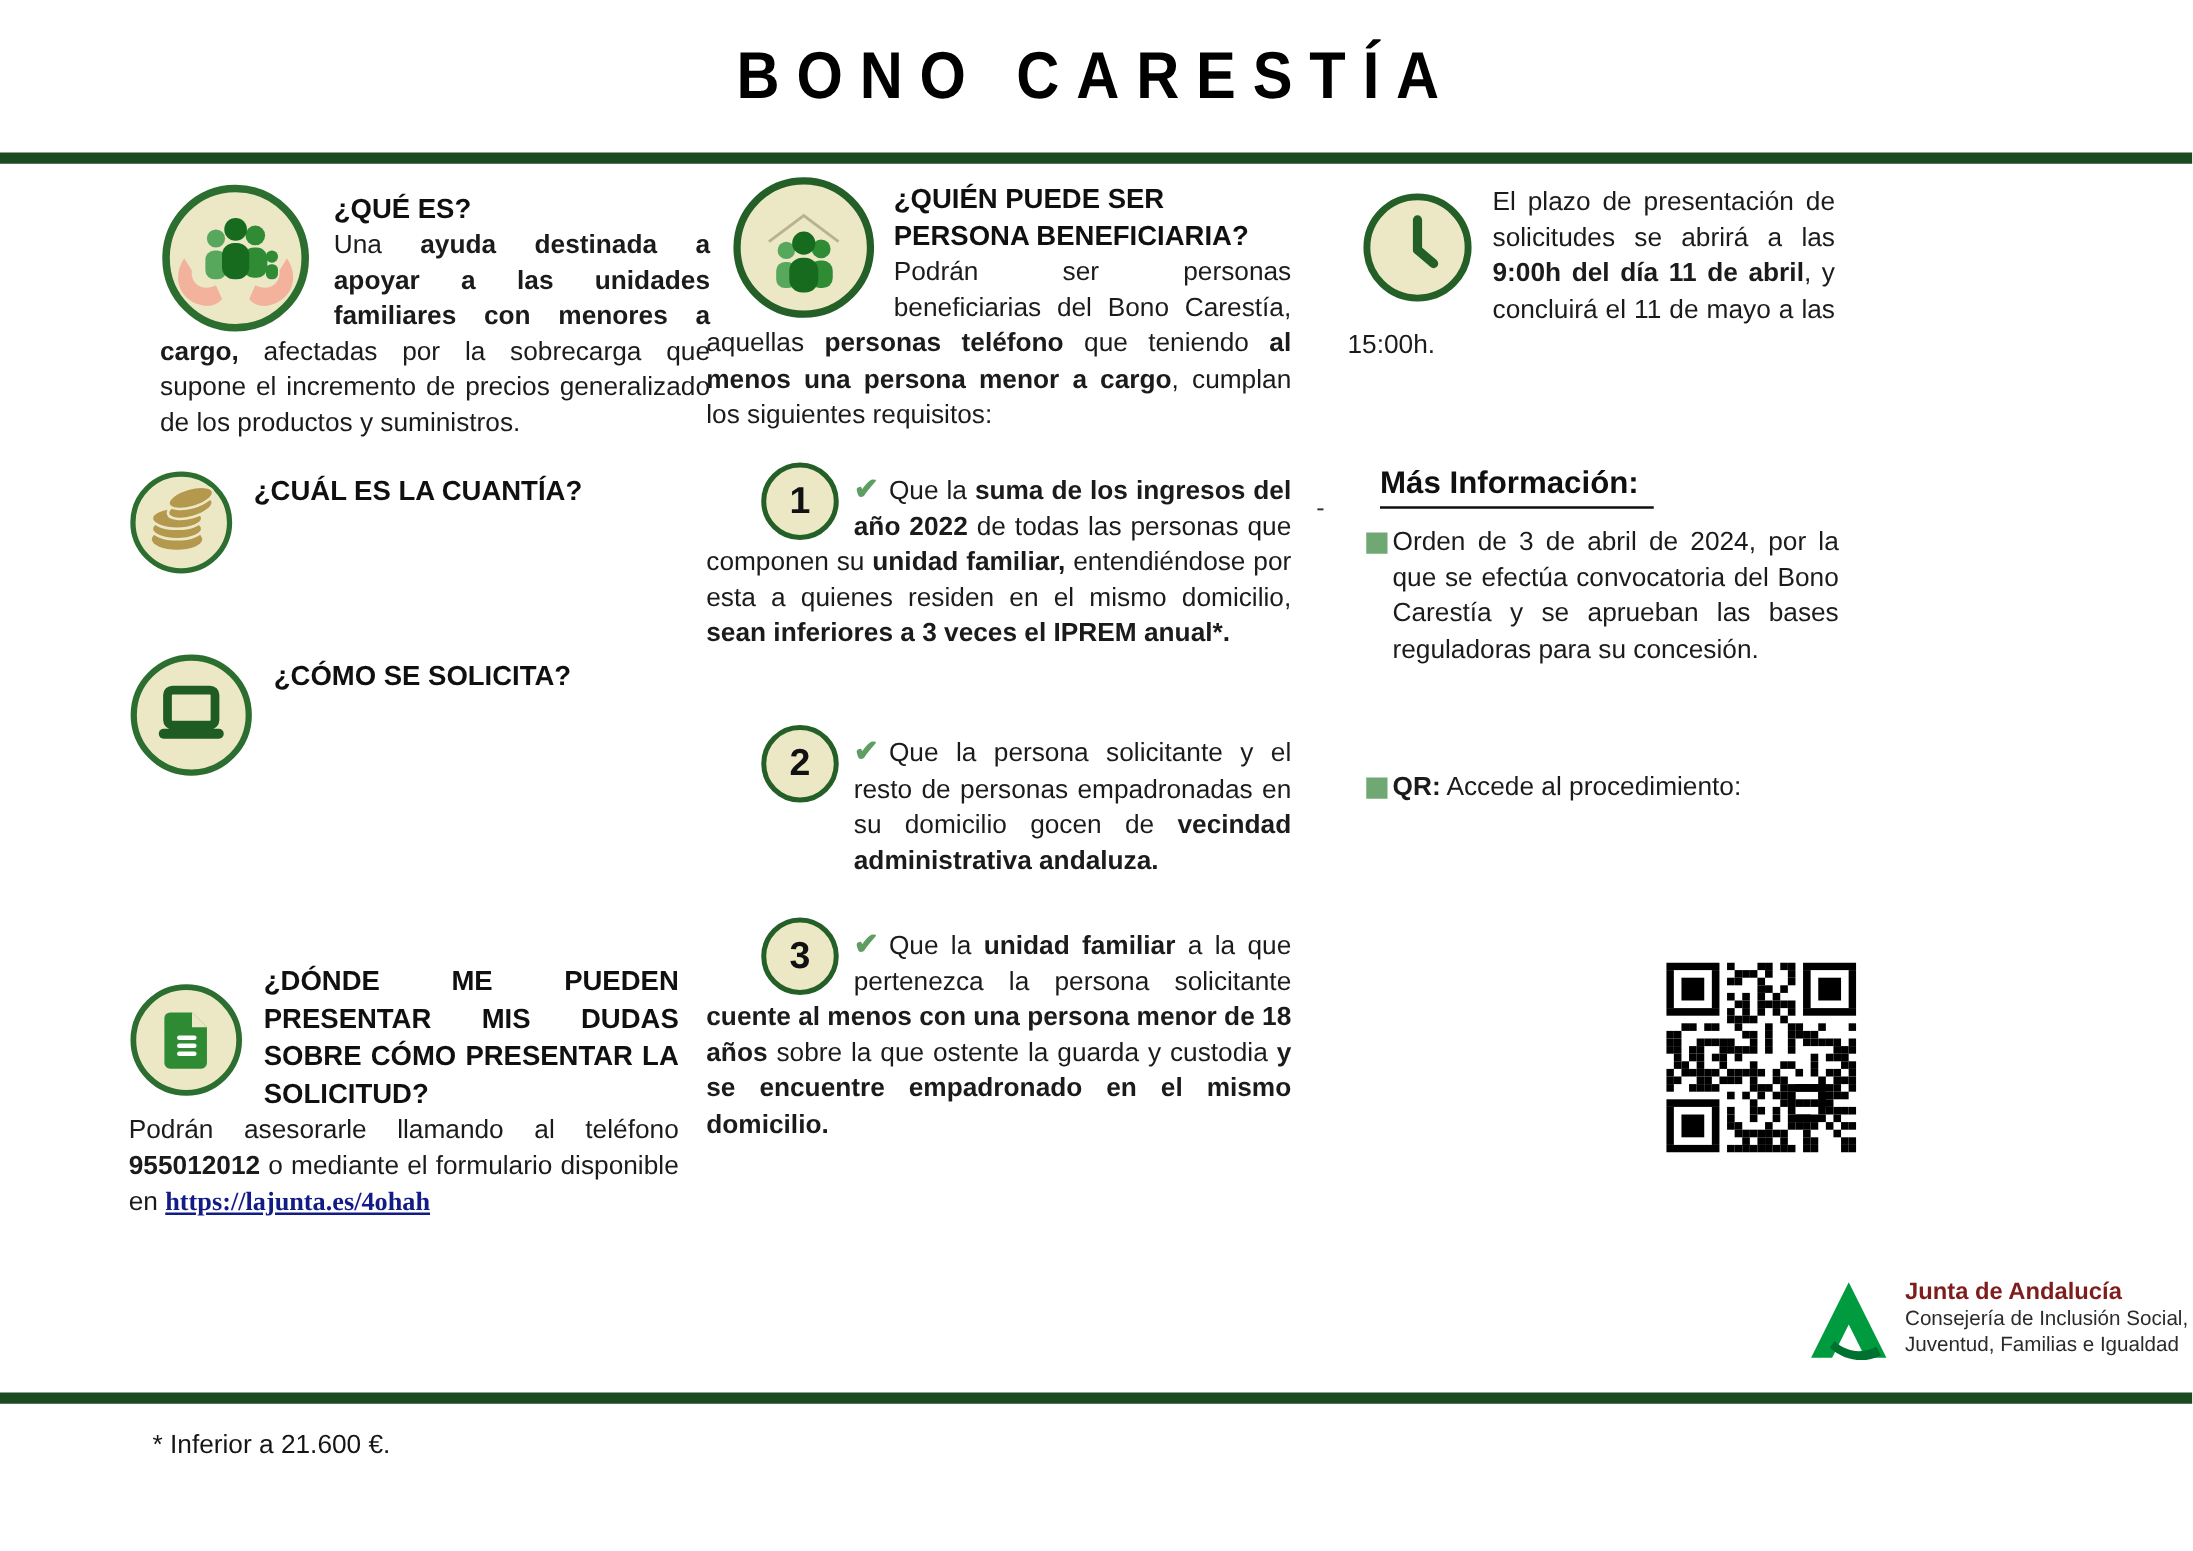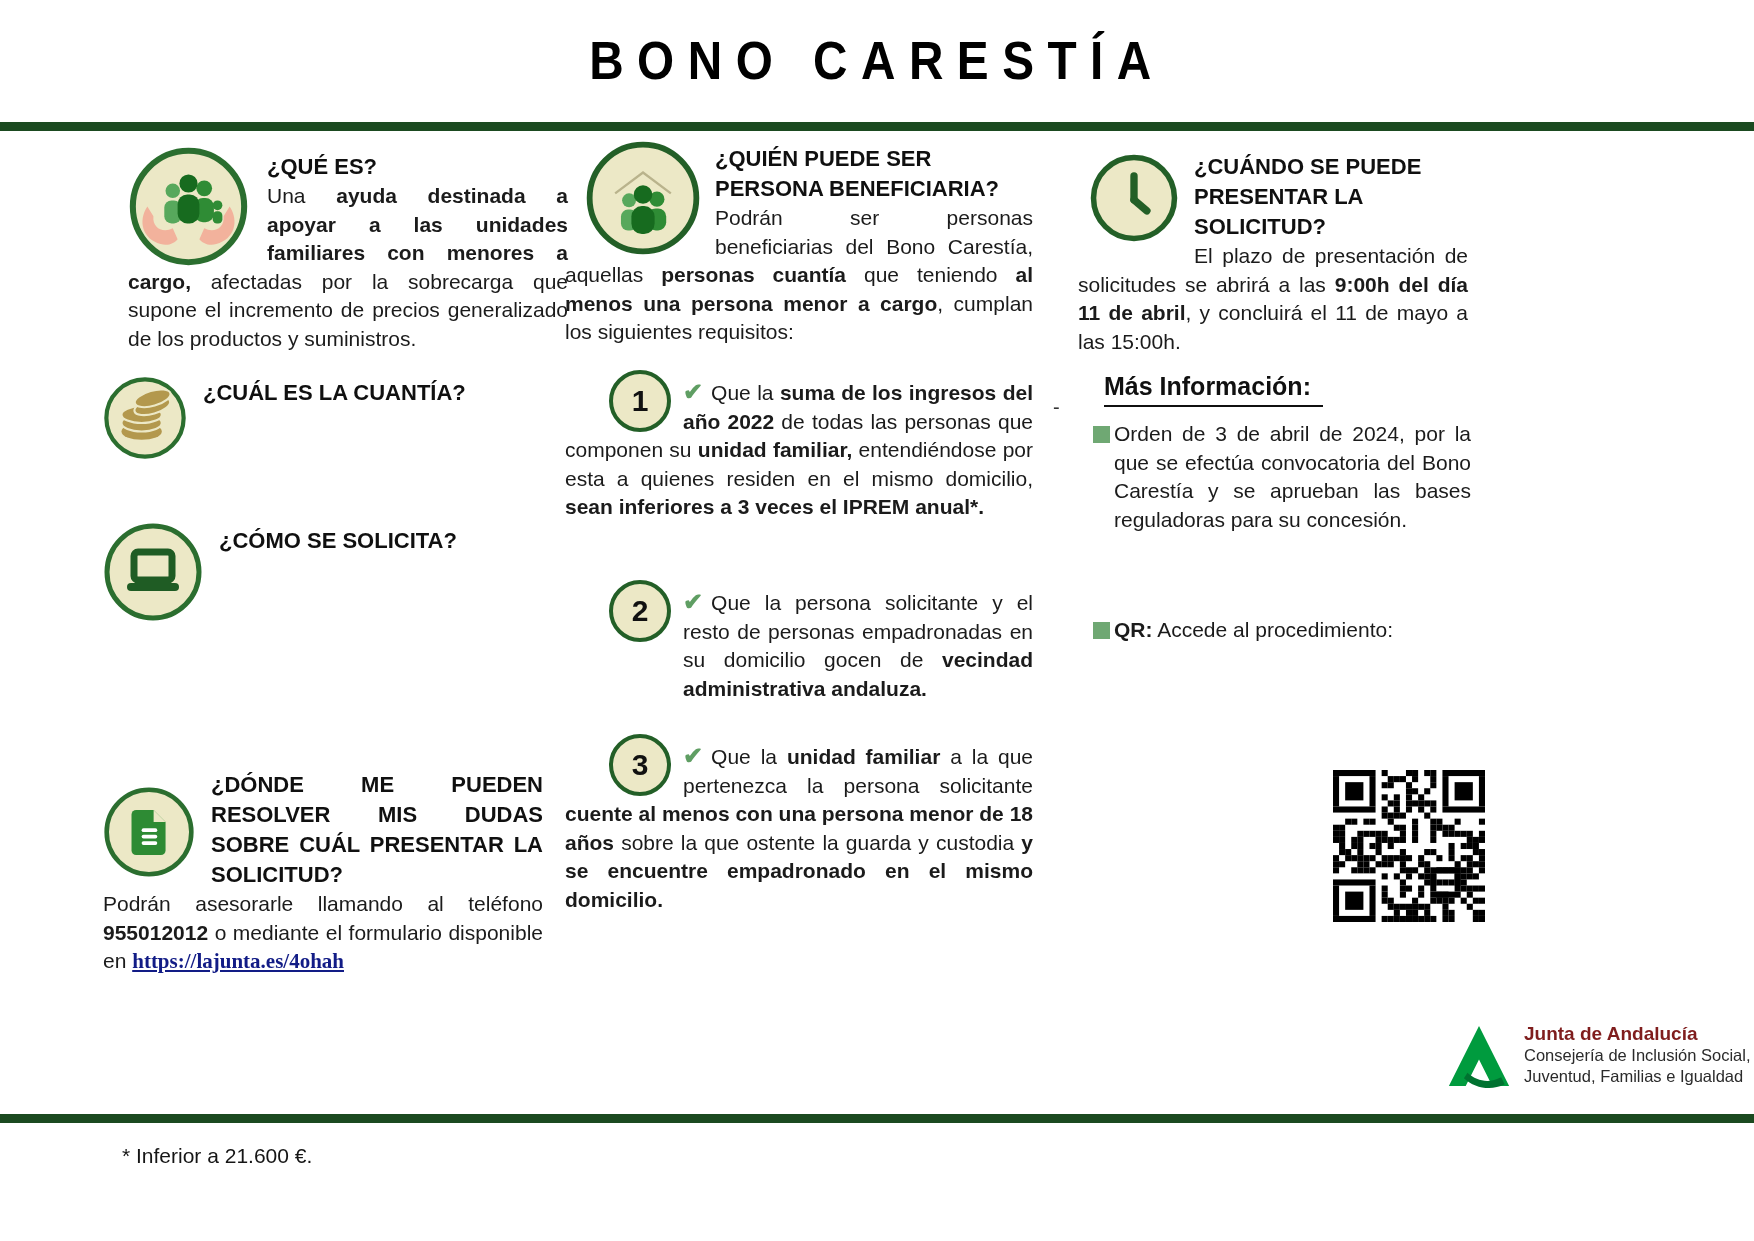--- a/index.html
+++ b/index.html
@@ -132,39 +132,39 @@
     <span class="icon">
       <svg viewBox="0 0 100 100">
         <circle cx="50" cy="50" r="46" fill="#ece8c6" stroke="#2b6e2f" stroke-width="5"></circle>
         <path d="M36 26 h19 l13 13 v31 a5 5 0 0 1 -5 5 h-27 a5 5 0 0 1 -5 -5 v-39 a5 5 0 0 1 5 -5 z" fill="#2e8b34"></path>
         <path d="M55 26 l13 13 h-13 z" fill="#ece8c6"></path>
         <rect x="42" y="46" width="17" height="4" rx="2" fill="#ffffff"></rect>
         <rect x="42" y="53" width="17" height="4" rx="2" fill="#ffffff"></rect>
         <rect x="42" y="60" width="17" height="4" rx="2" fill="#ffffff"></rect>
       </svg>
     </span>
-    <div class="h">¿DÓNDE ME PUEDEN RESOLVER MIS DUDAS SOBRE CUÁL PRESENTAR LA SOLICITUD?</div>
+    <div class="h">¿DÓNDE ME PUEDEN PRESENTAR MIS DUDAS SOBRE CÓMO PRESENTAR LA SOLICITUD?</div>
     <div class="p"><span>Podrán asesorarle llamando al teléfono </span><span class="b">955012012</span><span> o mediante el formulario disponible en </span><span class="b u navy">https://lajunta.es/4ohah</span></div>
   </section>
 
   <section class="sec" id="c2s1">
     <span class="icon">
       <svg viewBox="0 0 100 100">
         <circle cx="50" cy="50" r="46" fill="#ece8c6" stroke="#235f27" stroke-width="5"></circle>
         <path d="M26 46 L50 28 L74 46" fill="none" stroke="#b9b38c" stroke-width="2"></path>
         <circle cx="38" cy="52" r="6" fill="#57a85c"></circle>
           <rect x="31" y="60" width="14" height="18" rx="6" fill="#57a85c"></rect>
         <circle cx="62" cy="51" r="6.5" fill="#2f8c35"></circle>
           <rect x="54" y="59" width="16" height="19" rx="7" fill="#2f8c35"></rect>
         <circle cx="50" cy="47" r="8" fill="#176b1f"></circle>
           <rect x="40" y="57" width="20" height="24" rx="9" fill="#176b1f"></rect>
       </svg>
     </span>
     <div class="h">¿QUIÉN PUEDE SER PERSONA BENEFICIARIA?</div>
-    <div class="p"><span>Podrán ser personas beneficiarias del Bono Carestía, aquellas </span><span class="b">personas cuantía</span><span> que teniendo </span><span class="b">al menos una persona menor a cargo</span><span>, cumplan los siguientes requisitos:</span></div>
+    <div class="p"><span>Podrán ser personas beneficiarias del Bono Carestía, aquellas </span><span class="b">personas teléfono</span><span> que teniendo </span><span class="b">al menos una persona menor a cargo</span><span>, cumplan los siguientes requisitos:</span></div>
   </section>
 
   <section class="sec" id="c2i1">
     <div class="numwrap">
       <div class="numcircle">1</div>
     </div>
     <div class="p"><span class="check">✔</span><span><span>Que la </span><span class="b">suma de los ingresos del año 2022</span><span> de todas las personas que componen su </span><span class="b">unidad familiar,</span><span> entendiéndose por esta a quienes residen en el mismo domicilio, </span><span class="b">sean inferiores a 3 veces el IPREM anual*.</span></span></div>
   </section>
 
   <section class="sec" id="c2i2">
@@ -182,21 +182,20 @@
   </section>
 
   <section class="sec" id="c3s1">
     <span class="icon">
       <svg viewBox="0 0 100 100">
         <circle cx="50" cy="50" r="44" fill="#ece8c6" stroke="#235f27" stroke-width="6"></circle>
         <path d="M50 52 L50 26" stroke="#235f27" stroke-width="8" stroke-linecap="round" fill="none"></path>
         <path d="M50 52 L64 64" stroke="#235f27" stroke-width="8" stroke-linecap="round" fill="none"></path>
       </svg>
     </span>
-    <div class="h">¿CUÁNDO SE PUEDE PRESENTAR LA SOLICITUD?</div>
     <div class="p"><span>El plazo de presentación de solicitudes se abrirá a las </span><span class="b">9:00h del día 11 de abril</span><span>, y concluirá el 11 de mayo a las 15:00h.</span></div>
   </section>
 
   <div class="sec" id="c3mi">
     <h3 id="masinfo-h">Más Información:</h3>
   </div>
 
   <div class="bullet-row" id="c3b1">
     <span class="sq"></span>
     <div class="bullet-text"><span>Orden de 3 de abril de 2024, por la que se efectúa convocatoria del Bono Carestía y se aprueban las bases reguladoras para su concesión.</span></div>

